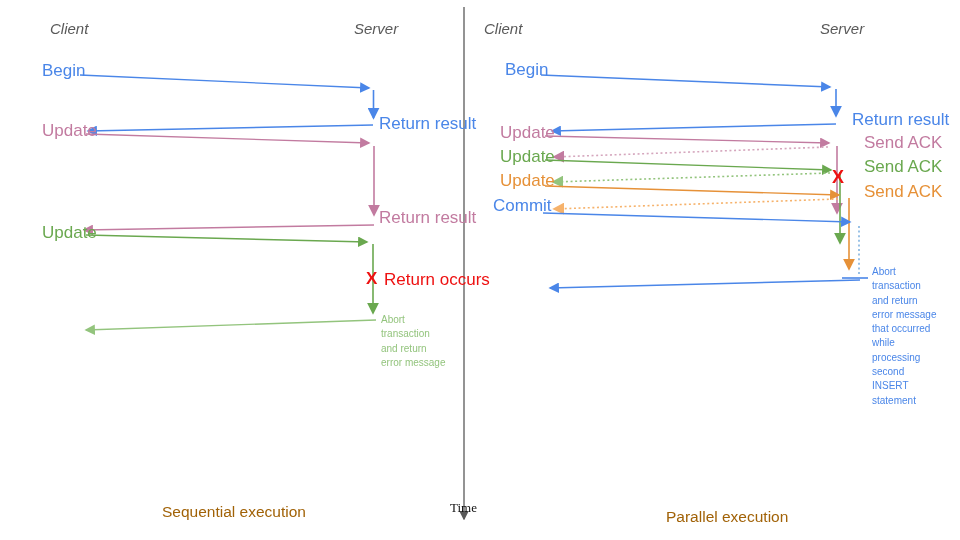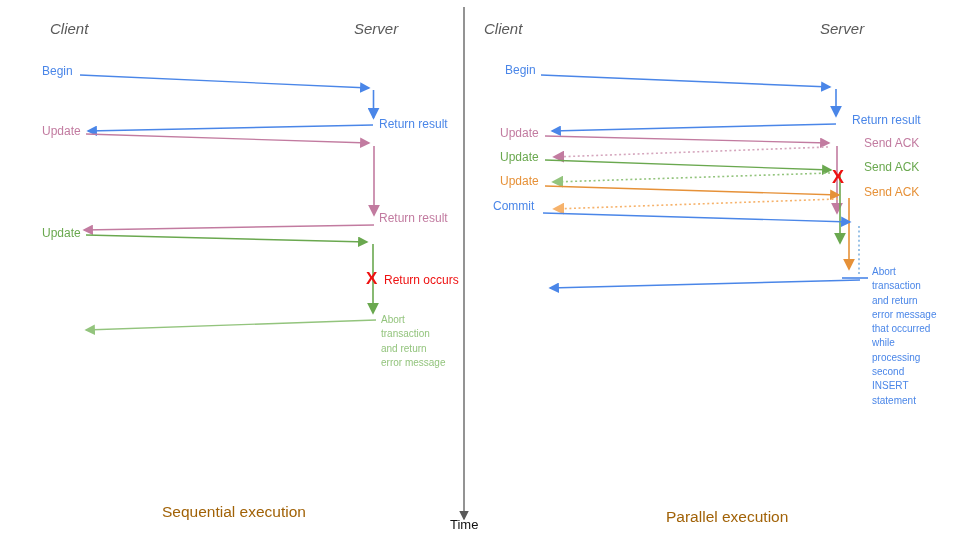--- a/index.html
+++ b/index.html
@@ -1,21 +1,21 @@
 <!DOCTYPE html>
 <html><head>
 <meta charset="utf-8">
 <style>
   html,body { margin:0; padding:0; background:#ffffff; }
   .canvas {
     position:relative; width:960px; height:540px; background:#ffffff;
     font-family:"Liberation Sans", sans-serif; overflow:hidden;
   }
   svg.wires { position:absolute; left:0; top:0; width:960px; height:540px; }
-  .lbl { position:absolute; white-space:nowrap; font-size:12px; line-height:14px; }
+  .lbl { position:absolute; white-space:nowrap; font-size:17px; line-height:14px; }
   .hdr { font-style:italic; color:#595959; font-size:15px; }
   .c-blue   { color:#4a86e8; }
   .c-pink   { color:#c27ba0; }
   .c-green  { color:#6aa84f; }
   .c-greenl { color:#93c47d; }
   .c-orange { color:#e69138; }
   .c-red    { color:#ee1111; }
   .c-black  { color:#a16207; }
   .note { white-space:pre-line; font-size:10px; line-height:14.3px; }
   .xmark { font-weight:bold; font-size:17px; line-height:17px; }
@@ -135,15 +135,15 @@
 error message
 that occurred
 while
 processing
 second
 INSERT
 statement</div>
 
   <div class="lbl caption c-black" style="left:666px; top:510px;">Parallel execution</div>
 
-  <div class="lbl time-lbl" style="left:450px; top:518px;">Time</div>
+  <div class="lbl time-lbl" style="left:450px; top:501px;font-family:Liberation Serif, serif;">Time</div>
 
 </div>
 
 </body></html>

